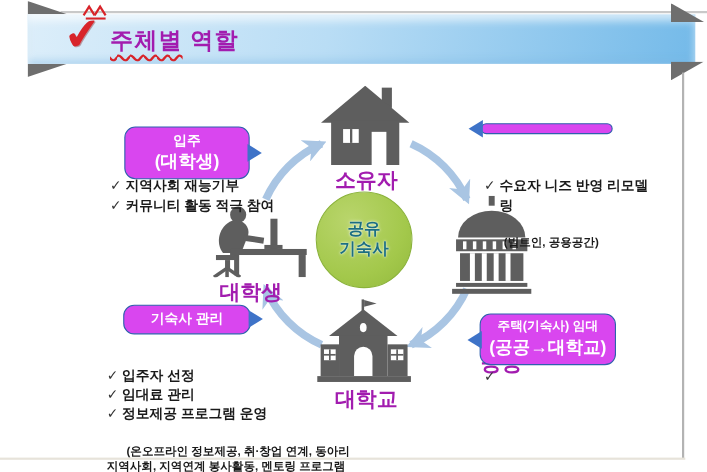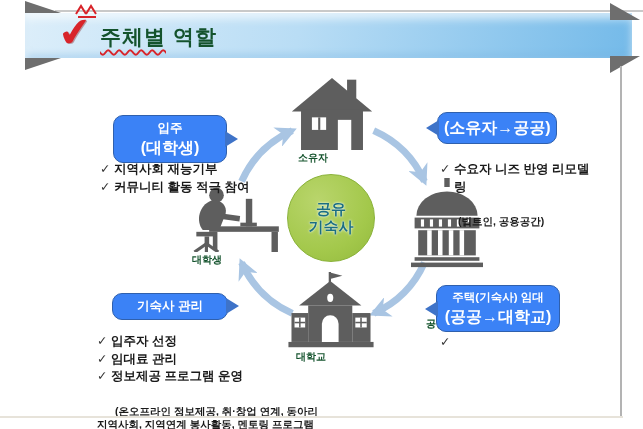--- a/index.html
+++ b/index.html
@@ -18,21 +18,21 @@
   .tri-tl{left:25px;top:1px;width:36px;height:12px;clip-path:polygon(0 0,100% 100%,0 100%);}
   .tri-bl{left:25px;top:58px;width:36px;height:12px;clip-path:polygon(0 0,100% 0,0 100%);}
   .tri-tr{left:610px;top:3px;width:30px;height:17px;clip-path:polygon(0 0,100% 100%,0 100%);}
   .tri-br{left:610px;top:56px;width:30px;height:17px;clip-path:polygon(0 0,100% 0,0 100%);}
   .hdr-check{
     position:absolute;left:52px;top:6px;width:46px;height:52px;color:#d8242a;
     font-size:40px;font-weight:bold;line-height:52px;text-align:center;
     transform:rotate(-6deg);text-shadow:1px 1px 0 rgba(120,0,0,.35);
   }
   .hdr-spark{position:absolute;left:74px;top:2px;}
-  .page-title{position:absolute;left:100px;top:23px;font-size:21px;font-weight:bold;color:#14532d;letter-spacing:1px;}
+  .page-title{position:absolute;left:100px;top:23px;font-size:21px;font-weight:bold;color:#a21caf;letter-spacing:1px;}
   .page-title .u{
     text-decoration:underline;text-decoration-style:wavy;text-decoration-color:#d8242a;
     text-decoration-thickness:2px;text-underline-offset:5px;
   }
   .page-title .r{margin-left:7px;}
   
   .arcs{position:absolute;left:0;top:0;pointer-events:none;}
   .center-circle{
     position:absolute;left:287px;top:174px;width:86px;height:86px;border-radius:50%;
     background:radial-gradient(circle at 35% 30%,#b9d56c,#a3c84b 62%,#92b93d);
@@ -40,35 +40,35 @@
     display:flex;align-items:center;justify-content:center;text-align:center;
     color:#1c6f80;font-weight:bold;font-size:15px;line-height:1.2;
     text-shadow:0 0 3px rgba(255,255,255,.9),0 0 1px rgba(255,255,255,.9);
   }
   .icon{position:absolute;}
   .icon svg{display:block;width:100%;height:100%;}
   .ic-house{left:290px;top:78px;width:84px;height:72px;}
   .ic-capitol{left:409px;top:178px;width:76px;height:90px;}
   .ic-school{left:288px;top:272px;width:86px;height:76px;}
   .ic-student{left:184px;top:186px;width:98px;height:66px;}
-  .node-label{position:absolute;color:#14532d;font-weight:bold;font-size:10px;}
+  .node-label{position:absolute;color:#a21caf;font-weight:bold;font-size:19px;text-align:center;}
   .nl-owner{left:298px;top:151px;width:70px;}
   .nl-public{left:426px;top:269px;width:60px;margin-top:48px;}
   .nl-univ{left:296px;top:350px;width:74px;}
   .nl-student{left:192px;top:253px;width:72px;}
   
   .callout{
-    position:absolute;background:#3b82f6;border:1px solid #2f60ad;border-radius:10px;
+    position:absolute;background:#d946ef;border:1px solid #2f60ad;border-radius:10px;
     color:#fff;text-align:center;font-weight:bold;padding:4px 6px;
   }
   .callout .t1{font-size:12.5px;line-height:1.35;white-space:nowrap;}
   .callout .t2{font-size:16px;line-height:1.35;white-space:nowrap;}
   .co-tl{left:113px;top:115px;width:100px;}
   .co-tr{left:437px;top:112px;width:106px;}
-  .co-bl{left:112px;top:277px;width:102px;margin-top:16px;}
+  .co-bl{left:112px;top:277px;width:102px;}
   .co-br{left:436px;top:285px;width:110px;}
   .co-br .t1{font-size:11.5px;text-align:center;}
   .tail{position:absolute;width:0;height:0;top:50%;margin-top:-8px;}
   .tail-right{right:-12px;border-top:8px solid transparent;border-bottom:8px solid transparent;border-left:13px solid #3e73c8;}
   .tail-left{left:-12px;border-top:8px solid transparent;border-bottom:8px solid transparent;border-right:13px solid #3e73c8;}
   
   .bullets{position:absolute;font-weight:bold;color:#1a1a1a;font-size:12.5px;line-height:1.4;}
   .bl-tl{left:100px;top:161px;width:150px;}
   .bl-tr{left:440px;top:161px;width:150px;}
   .bl-bl{left:97px;top:333px;width:222px;}
@@ -226,21 +226,20 @@
       <span class="chk">✓</span>
       <span class="btxt">지역사회 재능기부</span>
     </div>
     <div class="bullet">
       <span class="chk">✓</span>
       <span class="btxt">커뮤니티 활동 적극 참여</span>
     </div>
   </div>
 
   <div class="callout co-tr">
-    <div class="t2">(소유자→공공)</div>
     <span class="tail tail-left"></span>
   </div>
   <div class="bullets bl-tr">
     <div class="bullet">
       <span class="chk">✓</span>
       <span class="btxt">수요자 니즈 반영 리모델링</span>
     </div>
     <div class="note">(빌트인, 공용공간)</div>
   </div>
 

